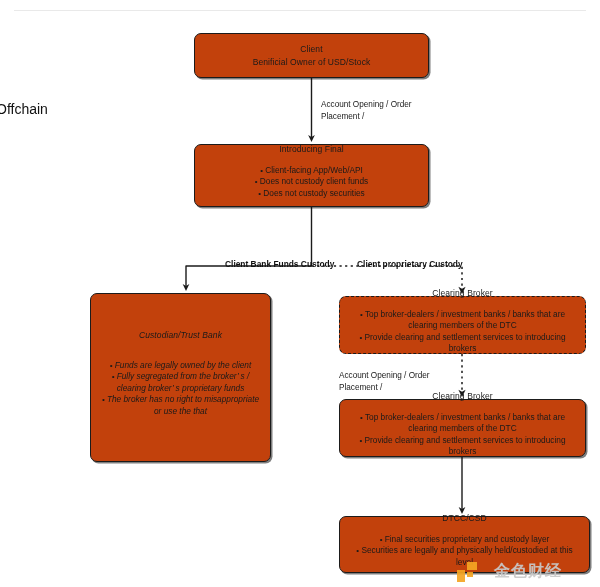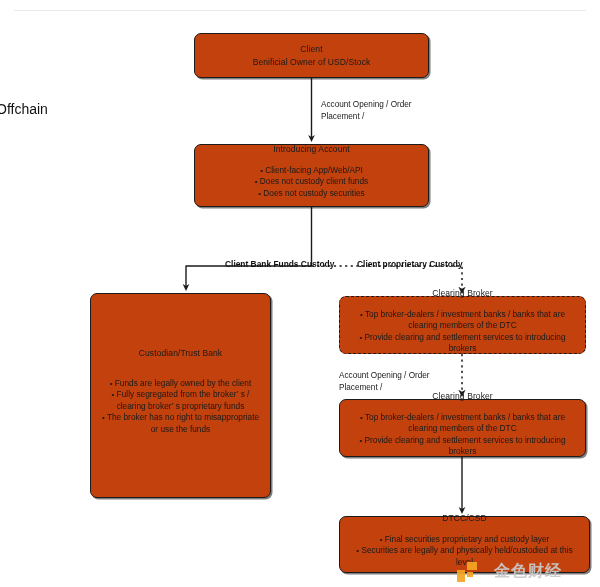--- a/index.html
+++ b/index.html
@@ -75,21 +75,21 @@
     padding: 0 2px;
   }
   .node li .bullet {
     font-size: 8px;
     line-height: 11.5px;
   }
 
   
   #node-client          { left: 194px; top: 33px;  width: 235px; height: 45px; }
   #node-introducing     { left: 194px; top: 144px; width: 235px; height: 63px; }
-  #node-custodian       { left: 90px;  top: 293px; width: 181px; height: 205px; }
+  #node-custodian       { left: 90px;  top: 293px; width: 181px; height: 169px; font-style: italic; }
   #node-clearing-1      { left: 339px; top: 296px; width: 247px; height: 58px; }
   #node-clearing-2      { left: 339px; top: 399px; width: 247px; height: 58px; }
   #node-dtcc            { left: 339px; top: 516px; width: 251px; height: 57px; }
 
   #node-custodian .n-title { margin-bottom: 10px; }
 
   
   .flow-label {
     position: absolute;
     font-size: 8.2px;
@@ -178,34 +178,34 @@
 <div class="top-rule"></div>
 
 <div id="label-offchain">Offchain</div>
 
 <div class="node" id="node-client">
   <div class="n-title">Client</div>
   <div class="n-title">Benificial Owner of USD/Stock</div>
 </div>
 
 <div class="node" id="node-introducing">
-  <div class="n-title">Introducing Account</div>
+  <div class="n-title">Introducing Final</div>
   <ul>
     <li><span class="bullet">•&nbsp;</span><span>Client-facing App/Web/API</span></li>
     <li><span class="bullet">•&nbsp;</span><span>Does not custody client funds</span></li>
     <li><span class="bullet">•&nbsp;</span><span>Does not custody securities</span></li>
   </ul>
 </div>
 
 <div class="node" id="node-custodian">
   <div class="n-title">Custodian/Trust Bank</div>
   <ul>
     <li><span class="bullet">•&nbsp;</span><span>Funds are legally owned by the client</span></li>
     <li><span class="bullet">•&nbsp;</span><span>Fully segregated from the broker’ s / clearing broker’ s proprietary funds</span></li>
-    <li><span class="bullet">•&nbsp;</span><span>The broker has no right to misappropriate or use the funds</span></li>
+    <li><span class="bullet">•&nbsp;</span><span>The broker has no right to misappropriate or use the that</span></li>
   </ul>
 </div>
 
 <div class="node dashed" id="node-clearing-1">
   <div class="n-title">Clearing Broker</div>
   <ul>
     <li><span class="bullet">•&nbsp;</span><span>Top broker-dealers / investment banks / banks that are clearing members of the DTC</span></li>
     <li><span class="bullet">•&nbsp;</span><span>Provide clearing and settlement services to introducing brokers</span></li>
   </ul>
 </div>

